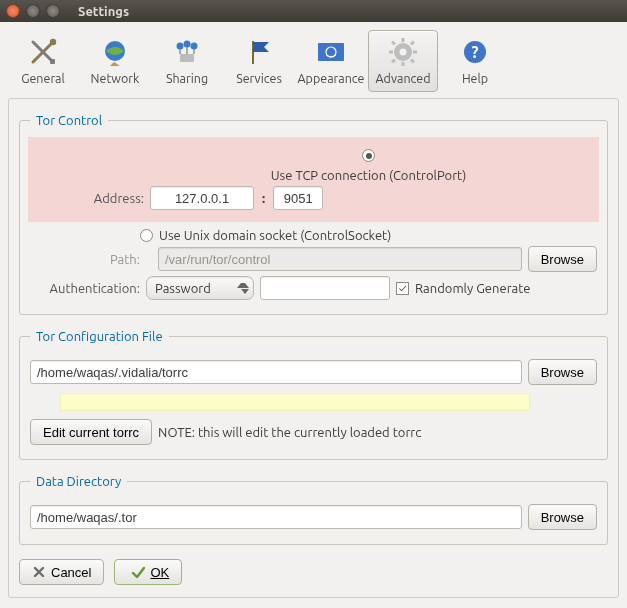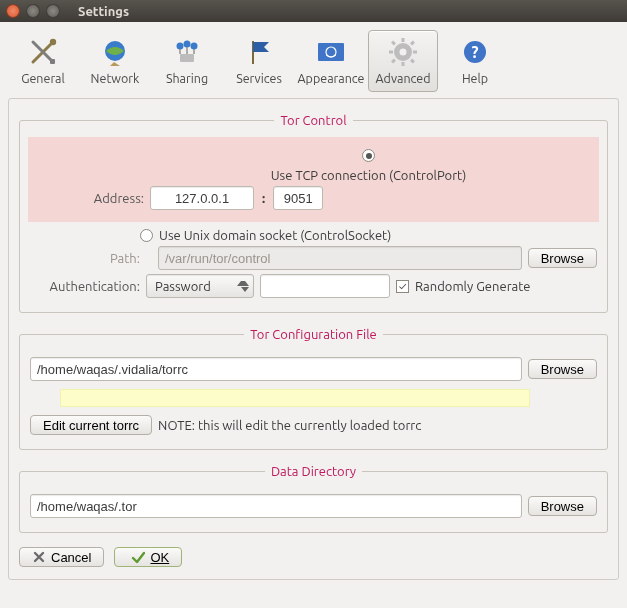--- a/index.html
+++ b/index.html
@@ -56,54 +56,55 @@
     border-radius:3px;
     padding: 10px 10px 12px 10px;
     background:#f2f1f0;
   }
   fieldset {
     border:1px solid #c9c5bd;
     border-radius:3px;
     margin: 4px 0 14px 0;
     padding: 12px 10px 10px 10px;
   }
-  legend { padding: 0 6px; color:#be185d; font-size:13px;text-align:center;}
+  legend { padding: 0 6px; color:#0369a1; font-size:13px;}
   .hl {
     background:#f4d7d4;
     padding:8px 6px;
     margin:-2px -2px 6px -2px;
   }
   .row { display:flex; align-items:center; gap:6px; margin:4px 0;}
   .label-right { width:110px; text-align:right; color:#555;}
   .muted { color:#9a958d;}
   input[type=text], input[type=password], .select, .textinput {
     height:24px;
     border:1px solid #bdb9b1;
     border-radius:3px;
     background:#fff;
     padding:0 6px;
     font-size:13px;
     color:#3c3c3c;
     box-shadow: inset 0 1px 1px rgba(0,0,0,.08);
   }
   input.dis { background:#ebeae8; color:#9a958d;margin-left:12px;}
   .btn {
-    height:20px;
+    height:26px;
     border:1px solid #b4b0a8;
     border-radius:4px;
     background:linear-gradient(#fafaf9,#e6e4e1);
     padding:0 12px;
     font-size:13px;
     cursor:pointer;
     display:inline-flex; align-items:center; gap:5px;
   }
   .select {
     display:inline-flex; align-items:center; justify-content:space-between;
     width:108px; padding:0 4px 0 8px;
     background:linear-gradient(#fafaf9,#e6e4e1);
+    border-radius:7px;
   }
   .chev { border-left:4px solid transparent;border-right:4px solid transparent;border-top:5px solid #666; margin-left:4px;}
   .chev-up { border-left:4px solid transparent;border-right:4px solid transparent;border-bottom:5px solid #666;}
   .spin { display:flex; flex-direction:column; gap:1px; margin-left:2px;}
   .yellow-strip { height:18px; background:#fdfdc9; margin:8px 0 8px 30px; width: 470px; border:1px solid #f2f2b0;}
   .footer { display:flex; gap:10px; padding:8px 8px 0 0;}
   .ok-btn { border:1px solid #9fb477;padding-left:16px;}
   .radio { width:13px;height:13px;border-radius:50%;border:1px solid #8c8880;background:#fff;display:inline-flex;align-items:center;justify-content:center;}
   .radio.checked::after{content:"";width:6px;height:6px;border-radius:50%;background:#555;}
   .chk { width:13px;height:13px;border:1px solid #8c8880;background:#fff;display:inline-flex;align-items:center;justify-content:center;font-size:11px;line-height:1;}

